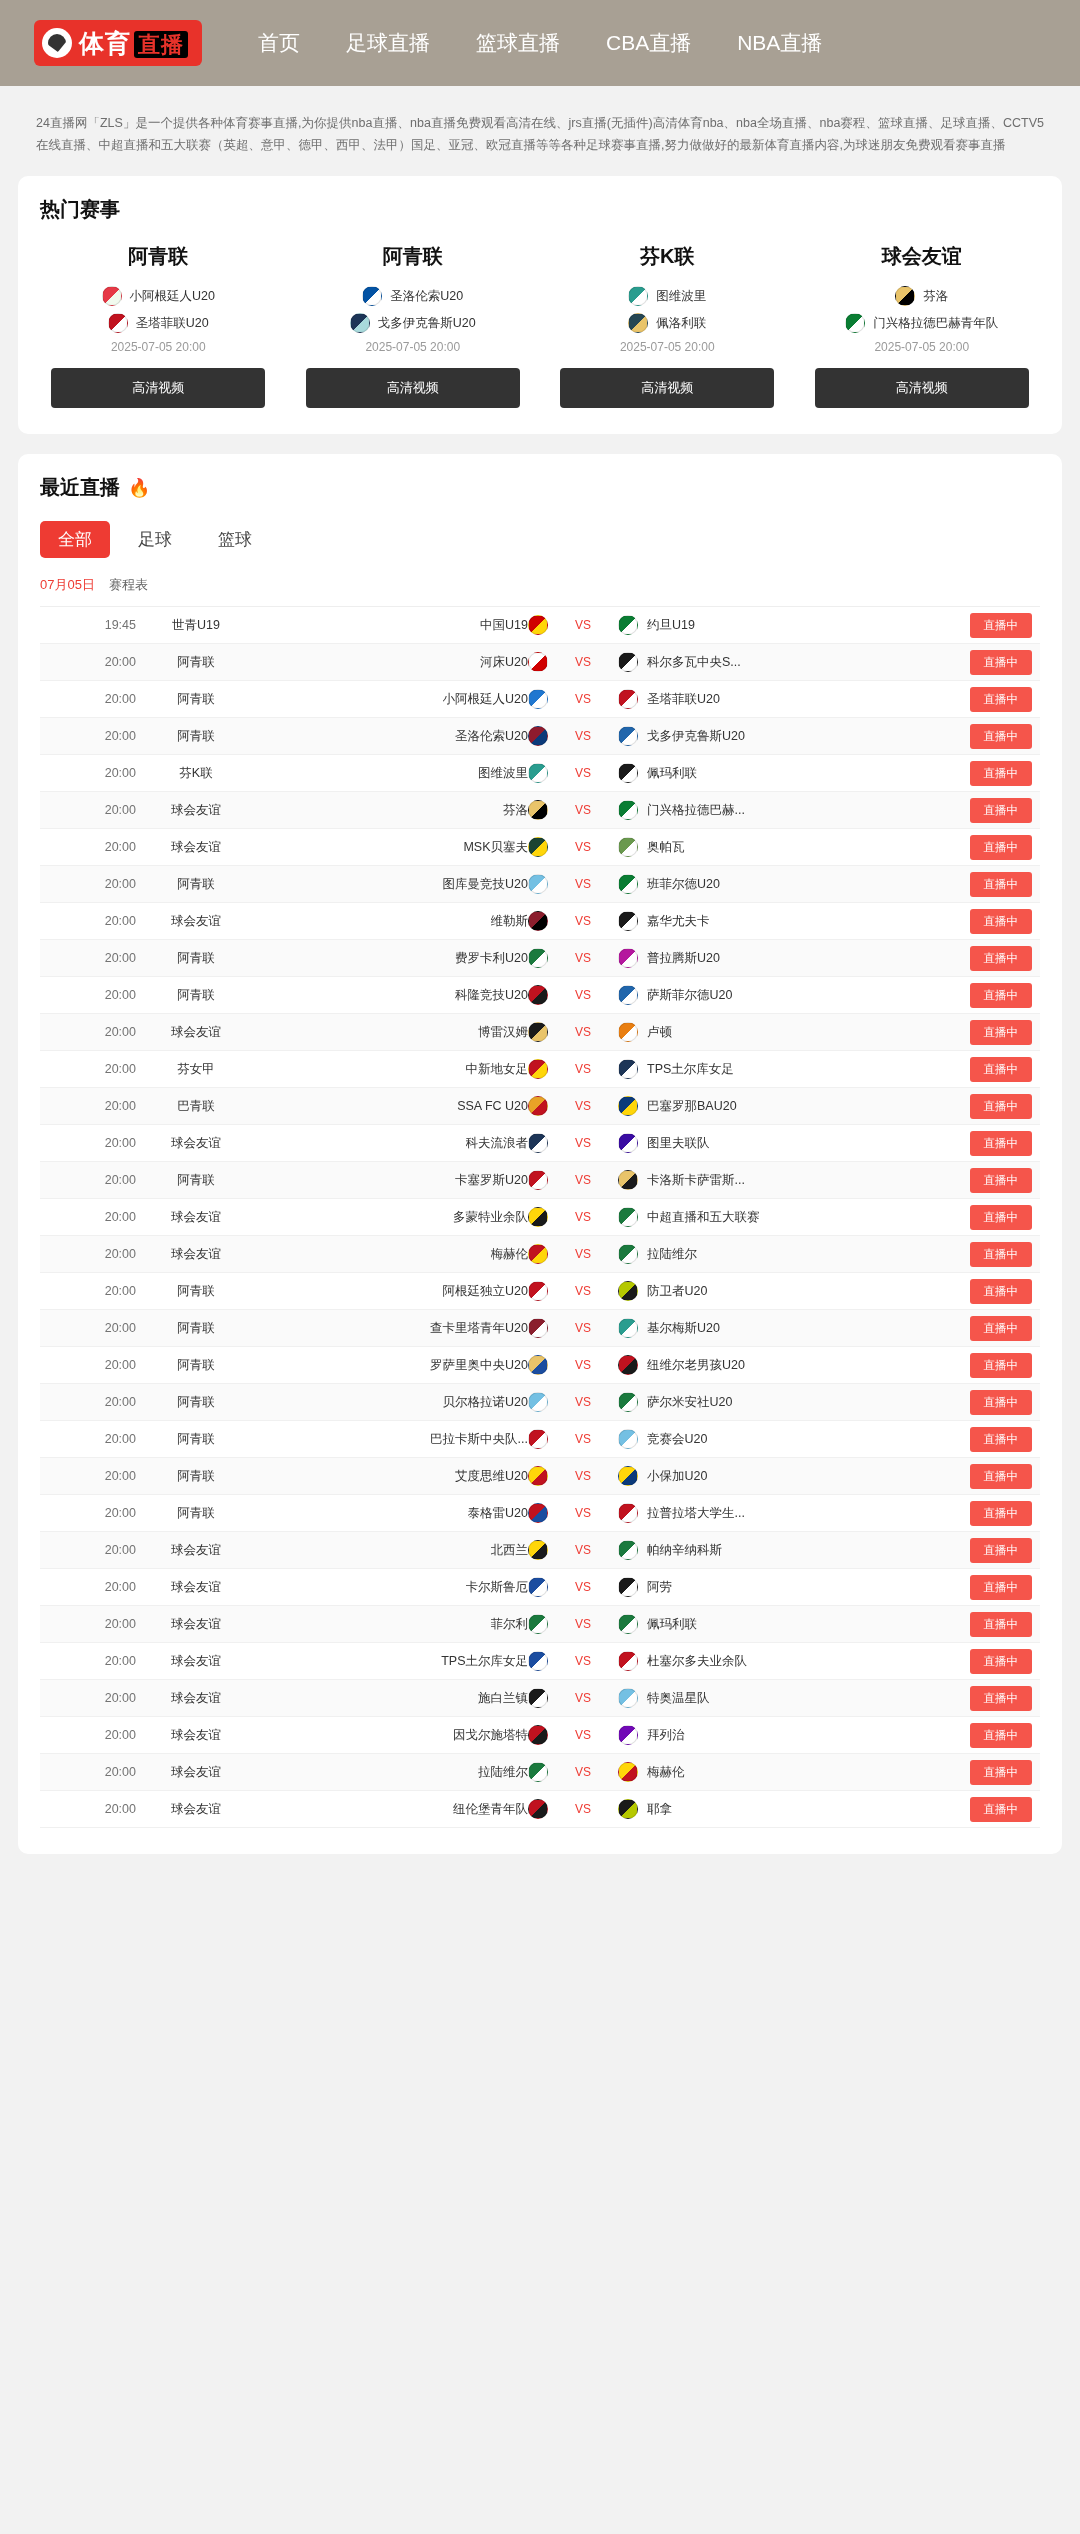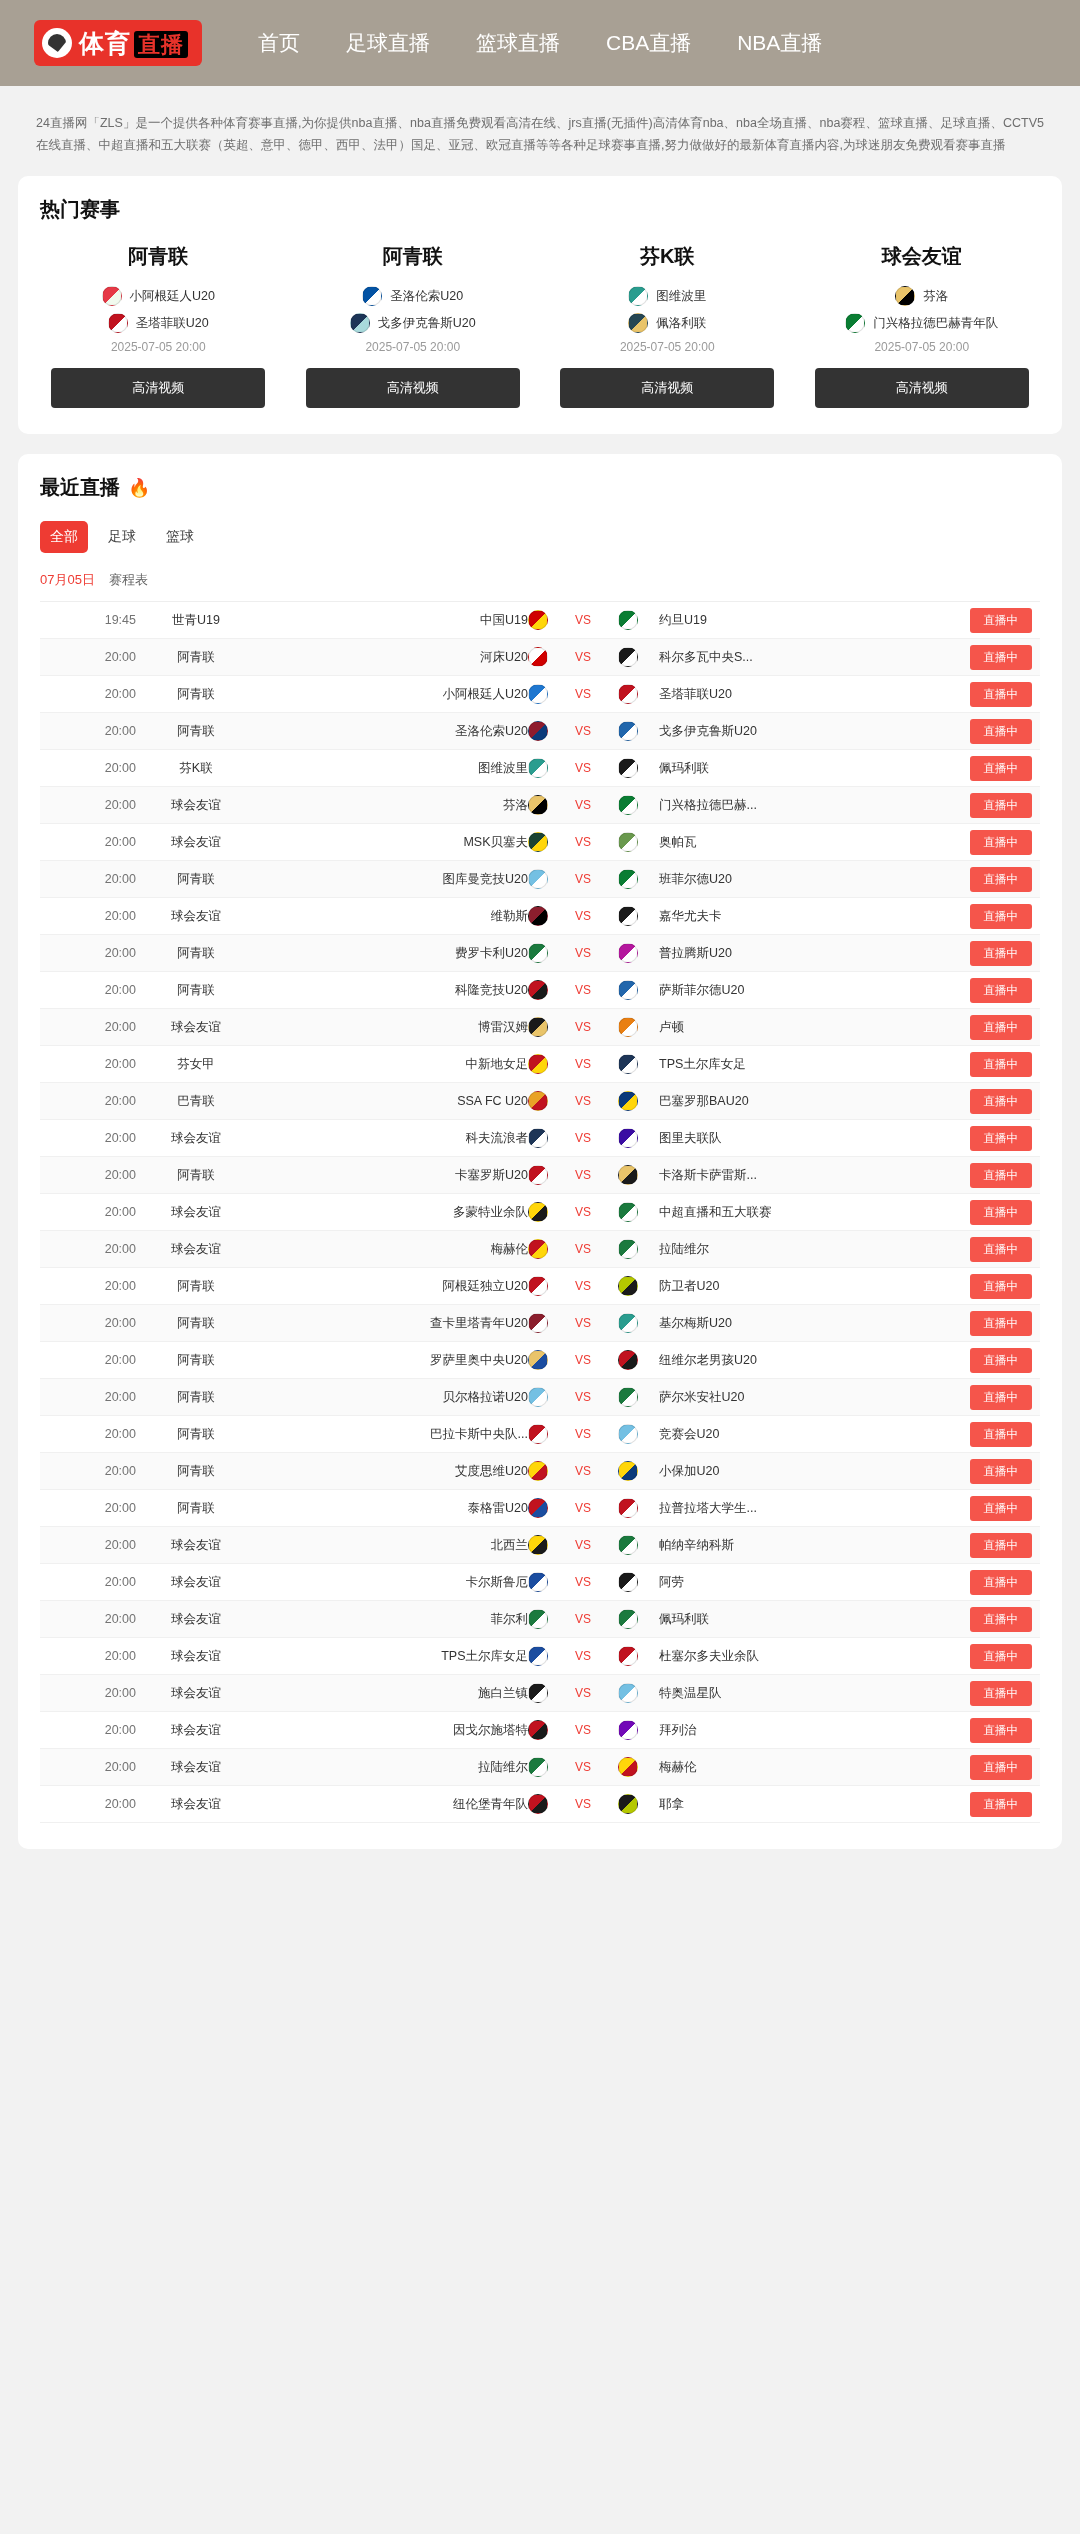--- a/index.html
+++ b/index.html
@@ -148,22 +148,22 @@
     font-family: inherit;
   }
 
   
   .tabs {
     display: flex;
     gap: 10px;
     margin-bottom: 18px;
   }
   .tab {
-    font-size: 14px;
-    padding: 7px 10px;
+    font-size: 17px;
+    padding: 7px 18px;
     border-radius: 5px;
     cursor: pointer;
     color: #444;
   }
   .tab.active {
     background: #ee3b33;
     color: #fff;
   }
   .date-row {
     display: flex;
@@ -195,21 +195,21 @@
     padding-right: 12px;
     overflow: hidden;
     white-space: nowrap;
   }
   .m-vs { flex: 0 0 46px; text-align: center; color: #ee3b33; font-size: 12px; }
   .m-away {
     flex: 1;
     display: flex;
     align-items: center;
     justify-content: flex-start;
-    gap: 21px;
+    gap: 9px;
     padding-left: 12px;
     overflow: hidden;
     white-space: nowrap;
   }
   .m-action { flex: 0 0 130px; display: flex; justify-content: flex-end; padding-right: 8px; }
   .live-btn {
     background: #f5554b;
     color: #fff;
     font-size: 11.5px;
     padding: 5px 14px;

